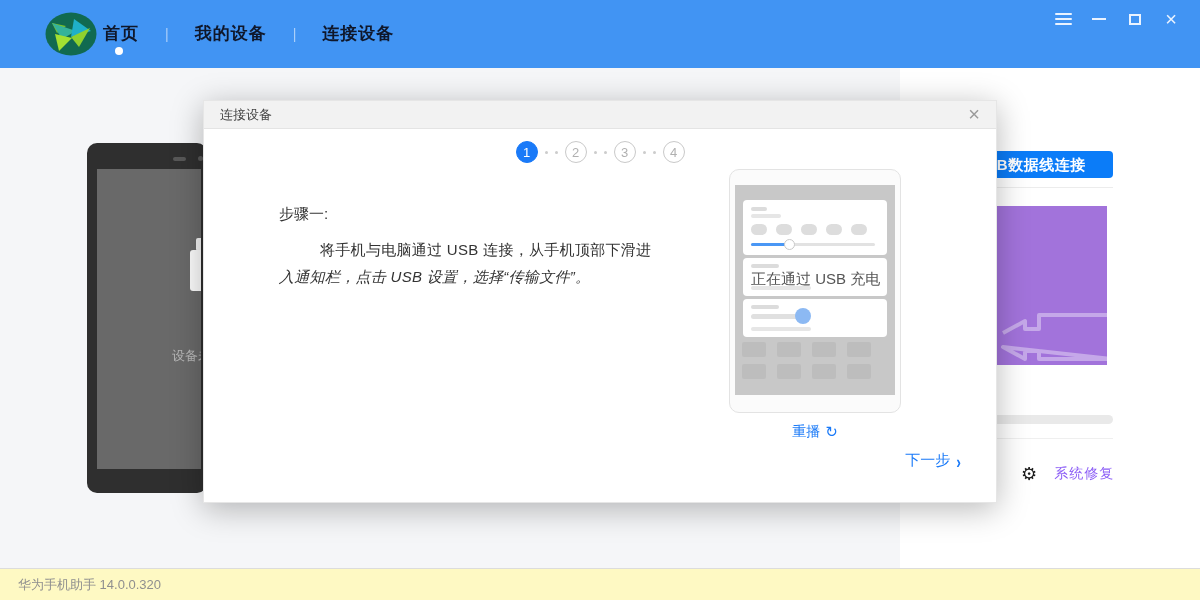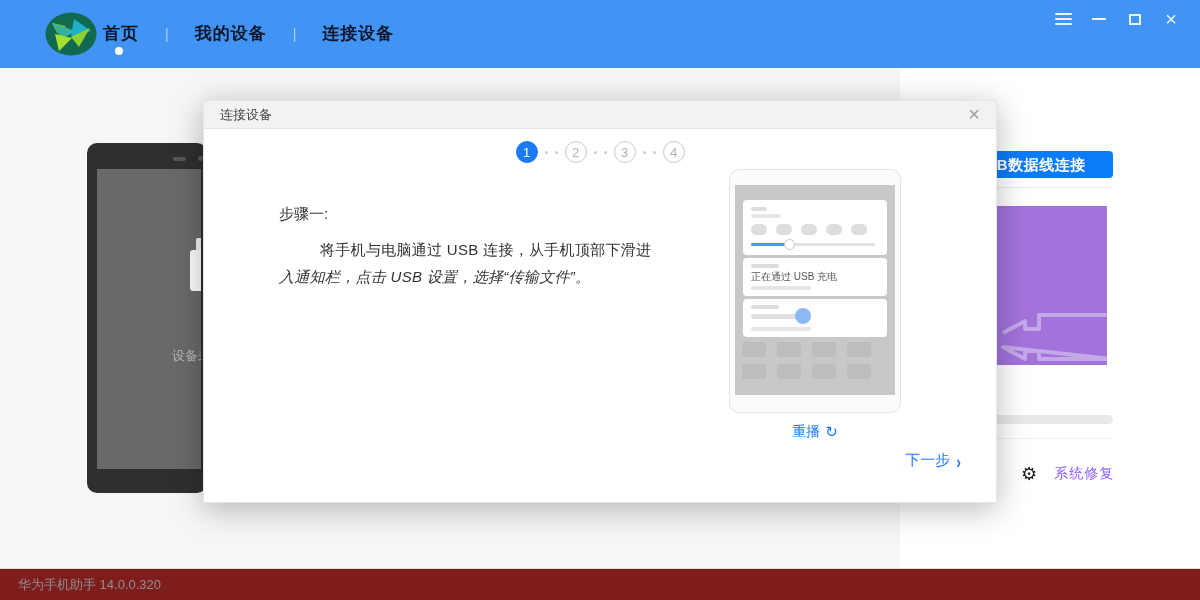--- a/index.html
+++ b/index.html
@@ -67,34 +67,34 @@
           border:1px solid #e3e3e3; border-radius:10px; }
   .illu-screen { position:absolute; left:5px; top:15px; width:160px; height:210px; background:#c8c8c8; overflow:hidden; }
   .icard { position:absolute; left:8px; width:144px; background:#fff; border-radius:4px; }
   .icard1 { top:15px; height:55px; } .icard2 { top:73px; height:38px; } .icard3 { top:114px; height:38px; }
   .ibar { position:absolute; background:#dcdcdc; border-radius:2px; height:4px; }
   .qs-row { position:absolute; left:8px; top:24px; display:flex; gap:9px; }
   .qs-dot { width:16px; height:11px; border-radius:6px; background:#ddd; }
   .slider-track { position:absolute; left:8px; top:43px; width:124px; height:3px; background:#e2e2e2; border-radius:2px; }
   .slider-fill { position:absolute; left:0; top:0; width:38px; height:3px; background:#4a97f5; border-radius:2px; }
   .slider-knob { position:absolute; left:33px; top:-4px; width:11px; height:11px; background:#fff; border:1px solid #c9c9c9; border-radius:50%; }
-  .usb-charge-text { position:absolute; left:8px; top:12px; font-size:10px; color:#555; white-space:nowrap; }
+  .usb-charge-text { position:absolute; left:8px; top:12px; font-size:15px; color:#555; white-space:nowrap; }
   .touch-bar { position:absolute; left:8px; top:15px; width:55px; height:5px; background:#e0e0e0; border-radius:3px; }
   .touch-dot { position:absolute; left:52px; top:9px; width:16px; height:16px; background:#8cb9f3; border-radius:50%; }
   .app-grid { position:absolute; left:7px; top:157px; display:grid; grid-template-columns:repeat(4,24px); grid-auto-rows:15px; gap:7px 11px; }
   .app-sq { background:#bdbdbd; border-radius:2px; }
 
   .replay { position:absolute; left:525px; top:322px; width:172px; display:flex; align-items:center; justify-content:center; gap:5px;
             color:#1a7af8; font-size:14px; cursor:pointer; }
   .replay-icon { font-size:15px; }
   .next-btn { position:absolute; right:35px; top:350px; color:#1a7af8; font-size:15px; cursor:pointer; display:flex; align-items:center; gap:6px; }
   .next-arrow { font-size:14px; font-weight:bold; transform:scaleY(1.3); }
 
   
-  .statusbar { position:absolute; left:0; top:568px; width:1200px; height:32px; background:#7f1d1d; border-top:1px solid #dcdcdc; z-index:30; }
+  .statusbar { position:absolute; left:0; top:568px; width:1200px; height:32px; background:#fef9c3; border-top:1px solid #dcdcdc; z-index:30; }
   .version { position:absolute; left:18px; top:0; line-height:31px; font-size:13px; color:#8f8f8f; }
 </style>
 </head>
 <body>
 
 <div class="window">
 
   <div class="topbar">
     <svg class="logo" viewBox="0 0 52 44">
       <ellipse cx="26" cy="22" rx="25.5" ry="21.5" fill="#116a50"></ellipse>

